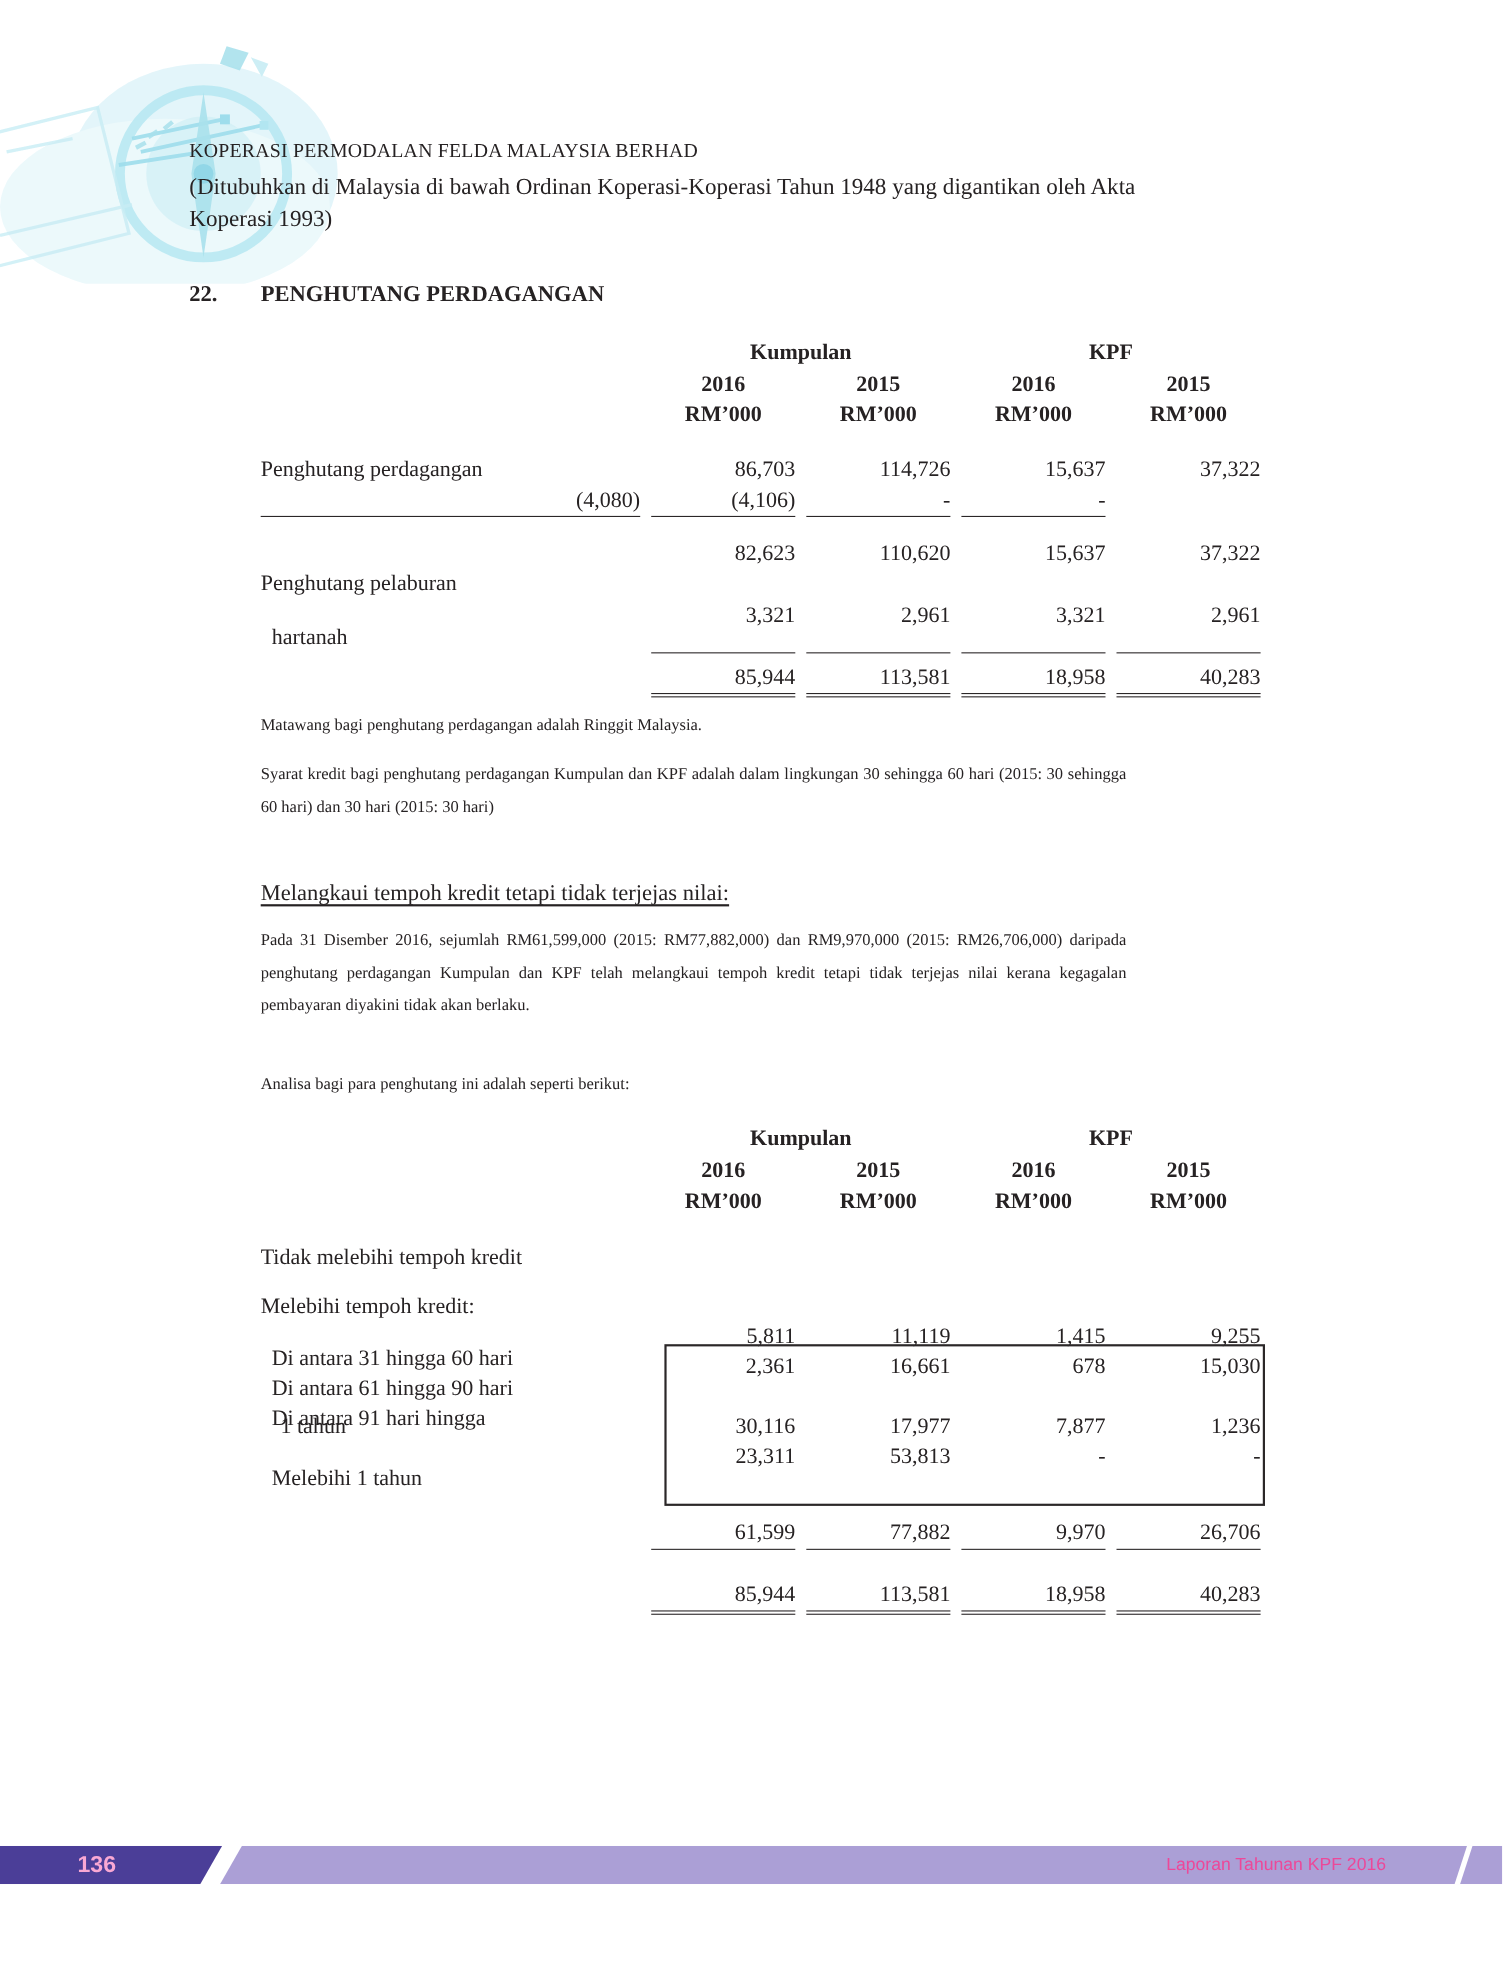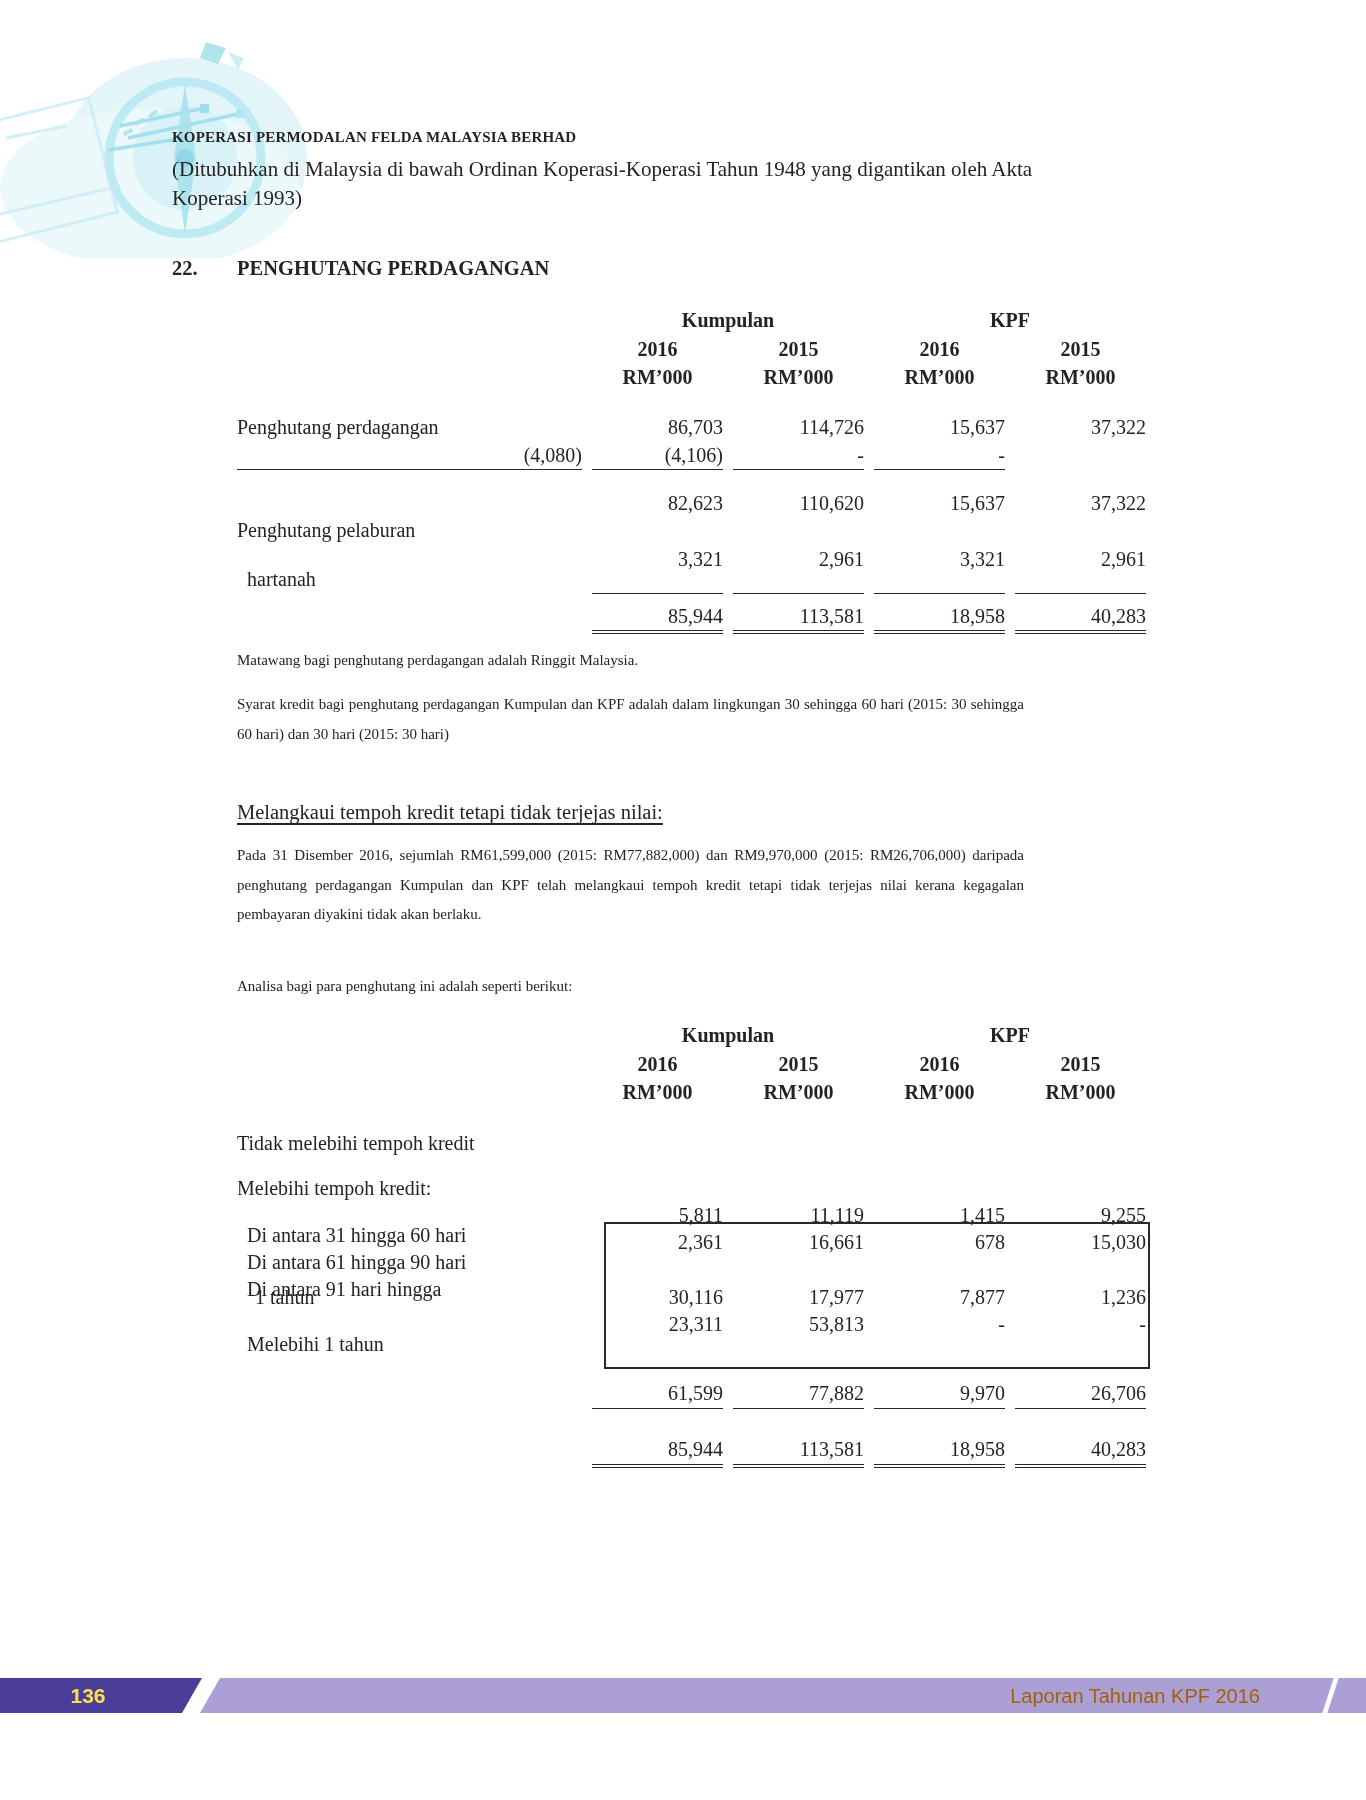--- a/index.html
+++ b/index.html
@@ -8,21 +8,21 @@
     width:1366px;height:1800px;
     background:#ffffff;
     overflow:hidden;
     font-family:"Liberation Serif", serif;
     color:#262223;
   }
   
   .watermark{position:absolute;left:0;top:18px;width:360px;height:240px;pointer-events:none;}
   
   .header{position:absolute;left:172px;top:124px;width:880px;}
-  .company{font-size:15px;font-weight:bold;line-height:26px;letter-spacing:.2px;}
+  .company{font-size:18px;font-weight:normal;line-height:26px;letter-spacing:.2px;}
   .company-sub{font-size:21px;line-height:29px;margin-top:5px;width:872px;}
   
   .section{position:absolute;left:172px;top:257px;font-weight:bold;font-size:20.5px;}
   .section .sec-no{display:inline-block;width:65px;}
   
   .tbl{position:absolute;left:237px;width:909px;font-size:20px;}
   .trow{display:grid;grid-template-columns:345px repeat(4,131px);column-gap:10px;}
   .lbl{text-align:left;white-space:nowrap;}
   .num{text-align:right;white-space:nowrap;}
   .ctr{text-align:center;}
@@ -41,25 +41,25 @@
   
   .aging-box{position:absolute;left:604px;top:1222px;width:546px;height:147px;border:2px solid #2b2728;box-sizing:border-box;}
   
   .para{position:absolute;left:237px;width:787px;font-size:15px;line-height:29.5px;text-align:justify;}
   .para.single{text-align:left;}
   .uhead{position:absolute;left:237px;font-size:20.5px;text-decoration:underline;text-underline-offset:4px;}
   
   .footer{position:absolute;left:0;top:1678px;width:1366px;height:35px;font-family:"Liberation Sans",sans-serif;}
   .band-dark{position:absolute;left:0;top:0;width:202px;height:35px;background:#4b3e98;
     clip-path:polygon(0 0,100% 0,calc(100% - 20px) 100%,0 100%);
-    color:#fde047;font-weight:bold;font-size:21px;line-height:35px;text-align:center;padding-right:26px;box-sizing:border-box;}
+    color:#f9a8d4;font-weight:bold;font-size:21px;line-height:35px;text-align:center;padding-right:26px;box-sizing:border-box;}
   .band-light{position:absolute;left:200px;top:0;width:1166px;height:35px;background:#ab9fd6;
     clip-path:polygon(20px 0,100% 0,100% 100%,0 100%);}
   .band-slash{position:absolute;left:1328px;top:0;width:5px;height:35px;background:#ffffff;transform:skewX(-18deg);}
-  .footer-title{position:absolute;right:106px;top:0;height:38px;line-height:36px;font-size:20px;color:#a16207;}
+  .footer-title{position:absolute;right:106px;top:0;height:38px;line-height:36px;font-size:16px;color:#ec4899;}
 </style>
 </head>
 <body>
 
 <div class="page">
 
   <div class="watermark">
     <svg width="360" height="240" viewBox="0 0 360 240" xmlns="http://www.w3.org/2000/svg">
       <g opacity="0.85">
         <ellipse cx="185" cy="140" rx="122" ry="100" fill="#dff4f9"></ellipse>

